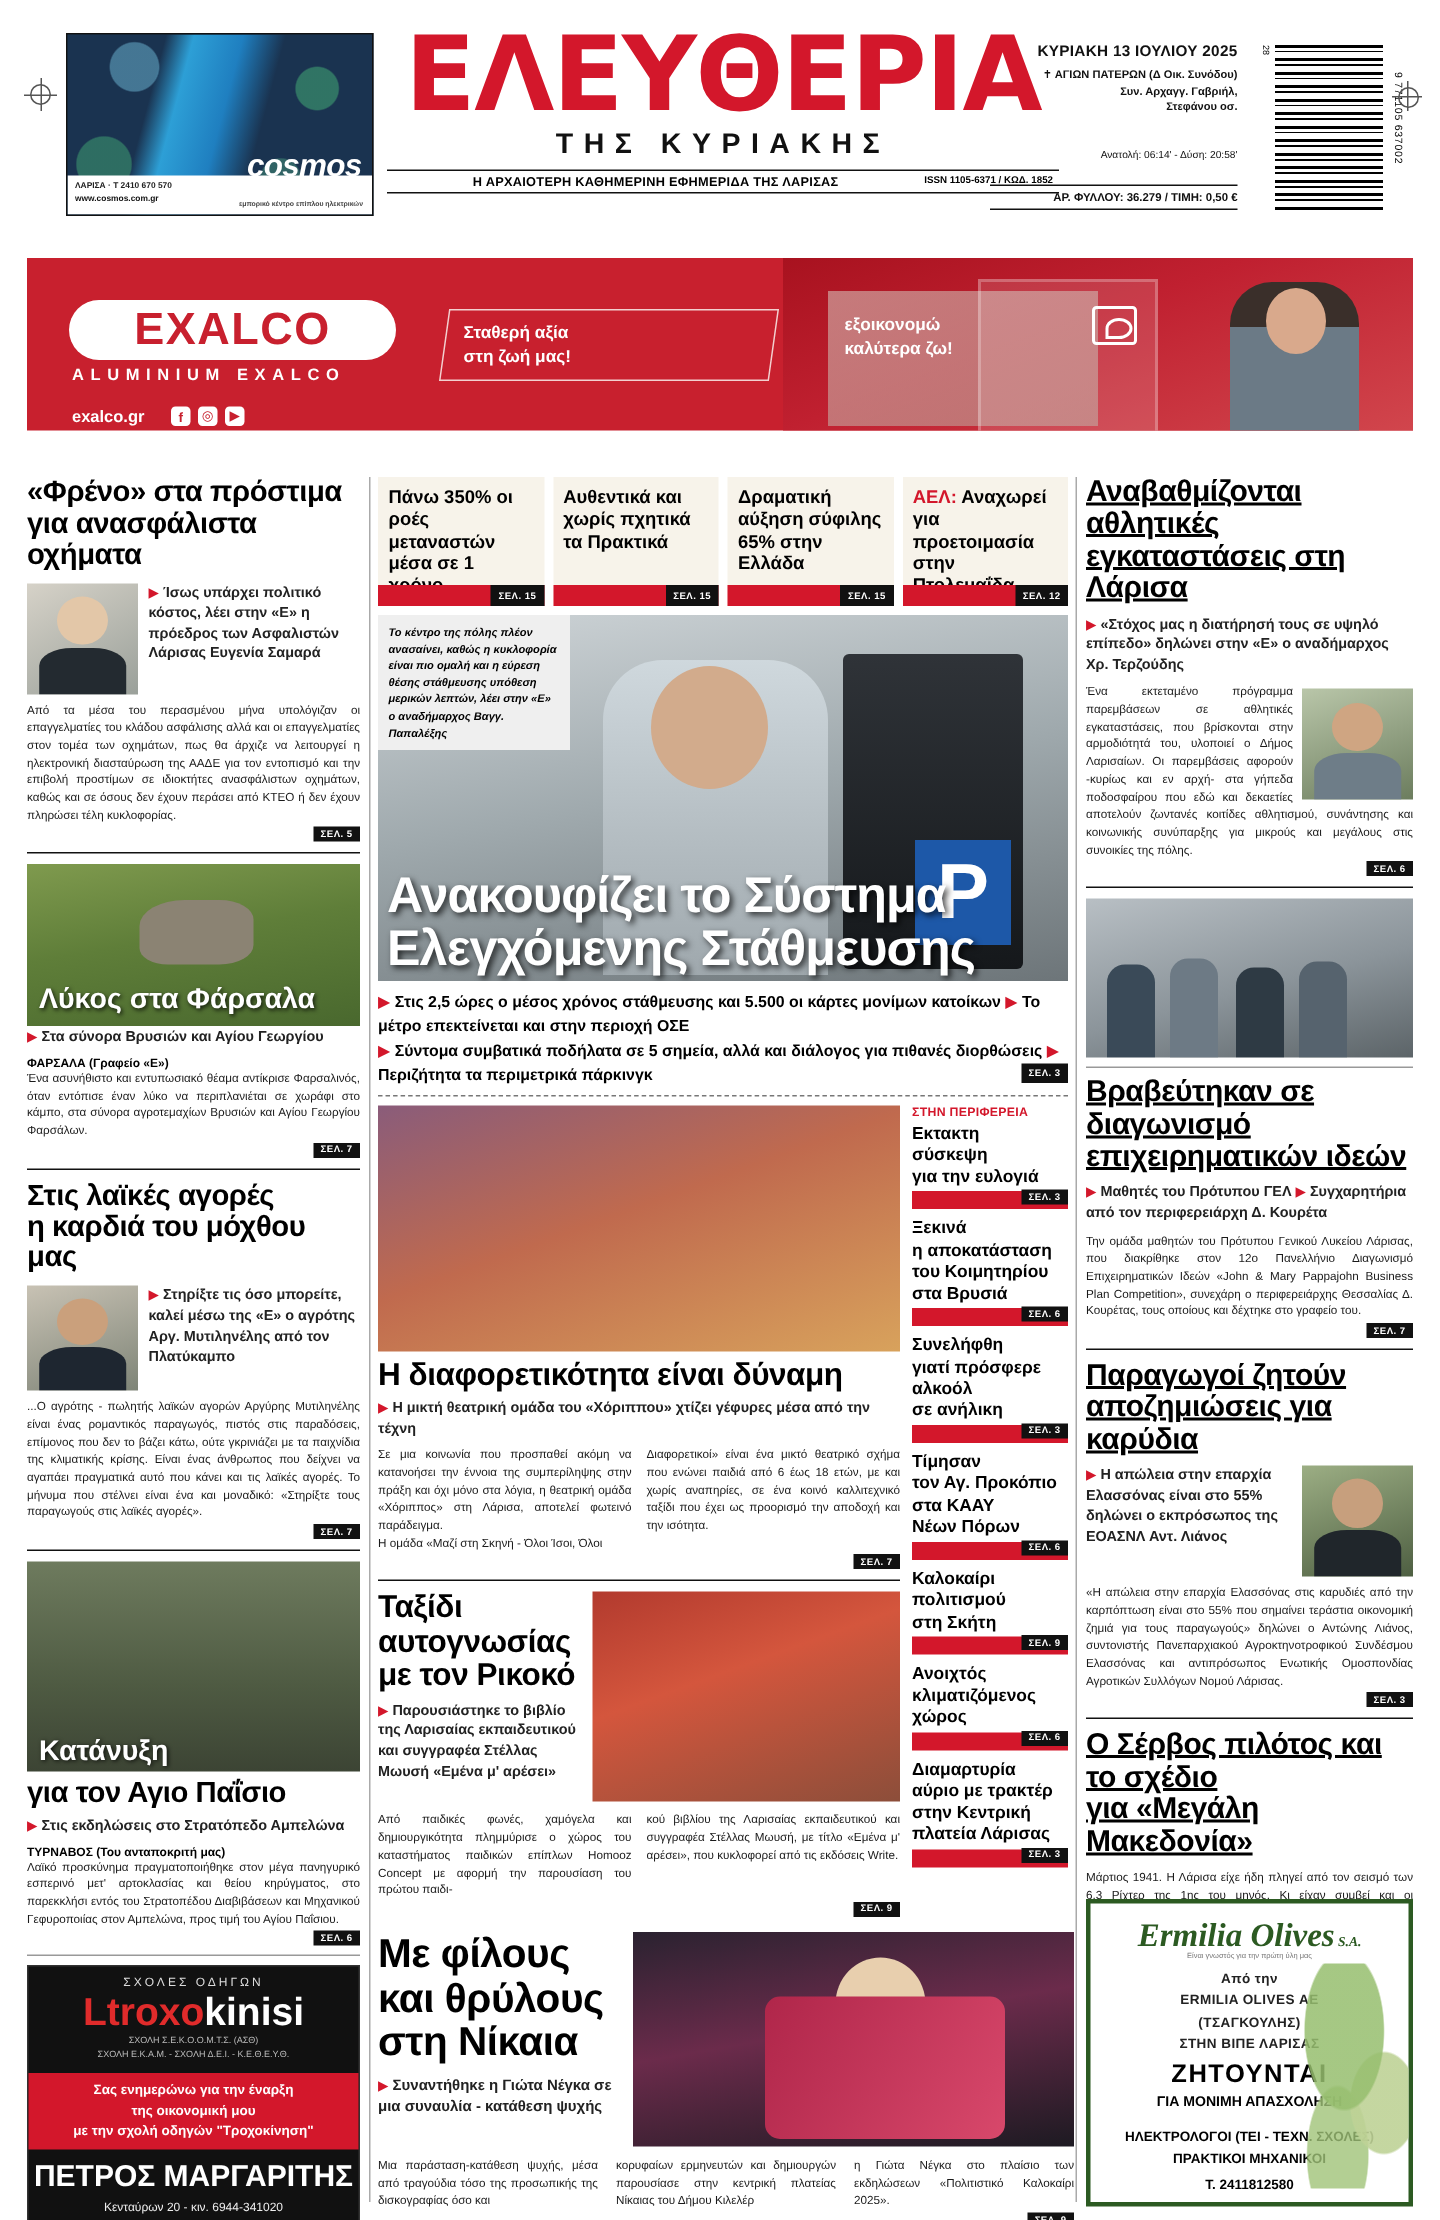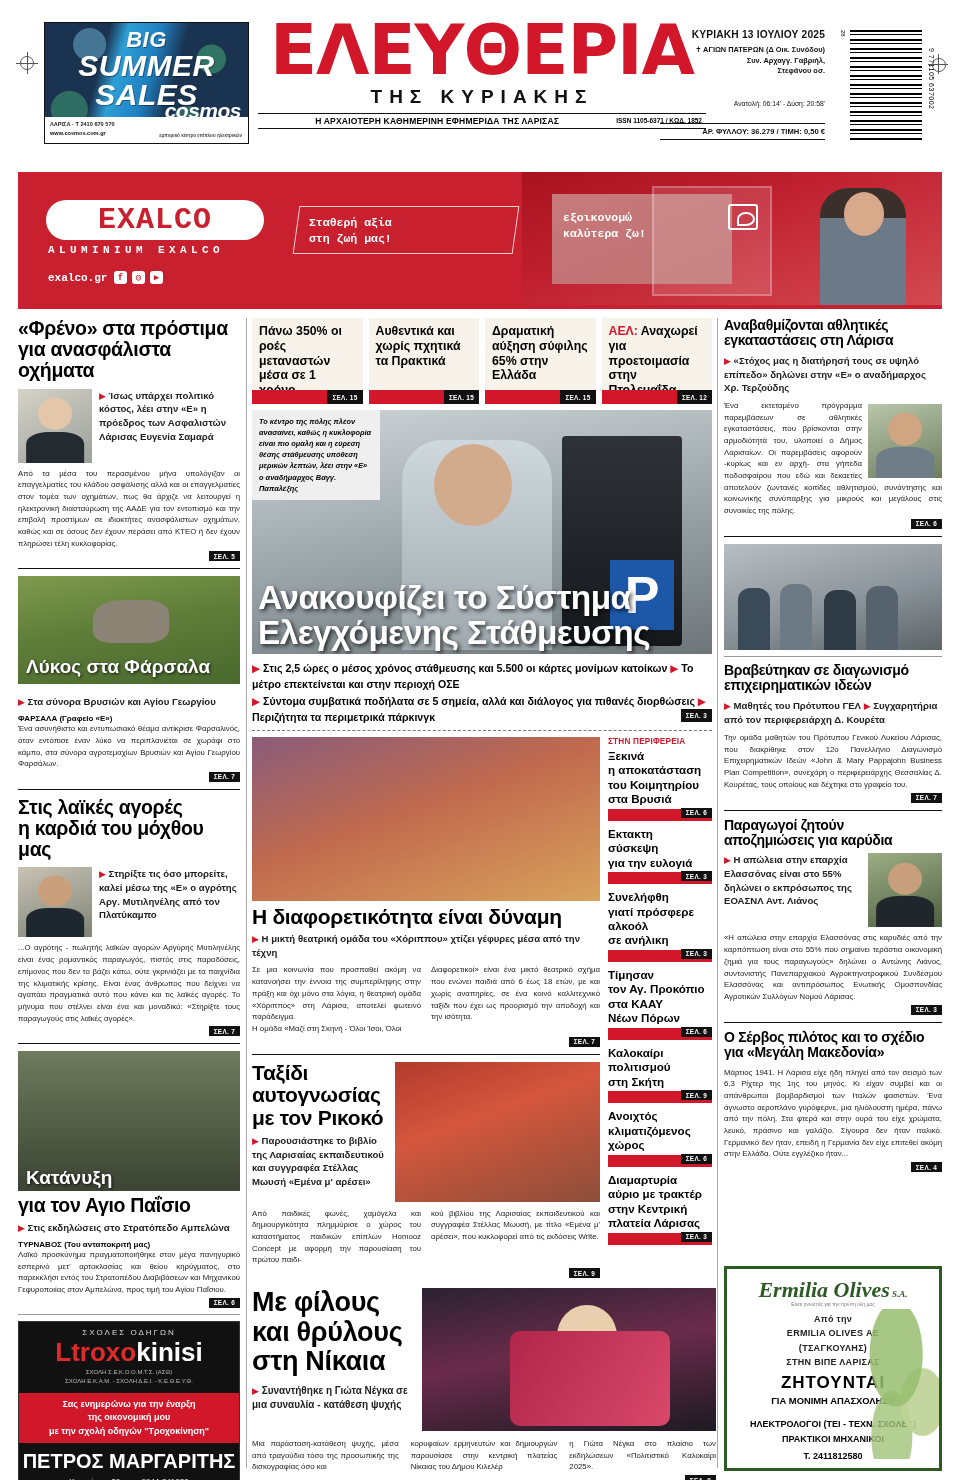--- a/index.html
+++ b/index.html
@@ -65,22 +65,22 @@
   .dateblock .issue { margin-top: 14px; border-top:1.4px solid #111; border-bottom:1.4px solid #111;
     padding: 2px 0; font-size: 7.6px; font-weight:700; }
   .barcode { position:absolute; right: 38px; top: 30px; width: 72px; height: 112px; }
   .barcode .bars { position:absolute; inset:0; background:
     repeating-linear-gradient(to bottom,#000 0 2px,#fff 2px 4px,#000 4px 5px,#fff 5px 9px); }
   .barcode .num { position:absolute; right:-13px; top:18px; font-size:7px; writing-mode: vertical-rl; letter-spacing:.5px;}
   .barcode .top { position:absolute; left:-10px; top:0; font-size:6px; writing-mode: vertical-rl;}
   .reg-mark2 { position:absolute; right:10px; top:52px; width:20px; height:20px; }
 
   
-  .exalco { position:absolute; left: 18px; top: 172px; width: 924px; height: 137px;
-    background:#c8202e; overflow:hidden;font-family:Liberation Mono, monospace; }
+  .exalco { position:absolute; left: 18px; top: 172px; width: 924px; height: 115px;
+    background:#c8202e; overflow:hidden; }
   .exalco-logo-box { position:absolute; left: 28px; top: 28px; width: 218px; height: 40px;
     background:#fff; border-radius: 20px; display:flex; align-items:center; justify-content:center; }
   .exalco-logo-box span { color:#c8202e; font-weight: 900; font-size: 30px; letter-spacing: 1px; }
   .exalco-alu { position:absolute; left: 30px; top: 72px; color:#fff; font-size: 11px;
     font-weight: 700; letter-spacing: 4.4px; }
   .exalco-url { position:absolute; left: 30px; top: 100px; color:#fff; font-size: 11px; font-weight:600; }
   .exalco-social { position:absolute; left: 96px; top: 99px; display:flex; gap:5px; }
   .soc { width:13px;height:13px;background:#fff;color:#c8202e;border-radius:3px;
     font-size:9px;display:flex;align-items:center;justify-content:center;font-weight:800;}
   .exalco-quote { position:absolute; left: 278px; top: 34px; width: 220px; height: 48px;
@@ -106,21 +106,21 @@
 
   
   .col { position:absolute; top: 318px; }
   .col-left { left: 18px; width: 222px; }
   .col-mid { left: 252px; width: 460px; }
   .col-right { left: 724px; width: 218px; }
   .vrule { position:absolute; top:318px; width:1px; background:#aaa; height:1150px; }
 
   h2.head { font-weight: 800; line-height: 1.07; letter-spacing:-.3px; }
   .h-lg { font-size: 19.5px; }
-  .h-md { font-size: 14px; }
+  .h-md { font-size: 20px; text-decoration: underline; }
   .kicker { font-size: 9.6px; line-height: 1.42; color:#222; font-weight:600; }
   .kicker .bul { color:#d3172b; font-size: 9px; }
   .body-t { font-size: 7.8px; line-height: 1.5; text-align: justify; color:#1a1a1a; }
   .dateline { font-size: 8px; font-weight: 800; }
   .sel { display:inline-block; background:#111; color:#fff; font-size: 6.4px; font-weight:800;
     padding: 1.5px 5px; letter-spacing:.3px; }
   .sel-row { display:flex; justify-content:flex-end; margin-top: 2px; }
   .hr { border-top: 1.5px solid #111; margin: 7px 0; }
   .hr-thin { border-top: 1px solid #999; margin: 6px 0; }
 
@@ -202,25 +202,20 @@
 <div class="page">
 
   <div class="masthead">
 
     <div class="reg-mark">
       <div class="reg-ring"></div>
     </div>
 
     <div class="cosmos-ad">
       <div class="cosmos-bg"></div>
-      <div class="cosmos-txt">
-        <div class="l1">BIG</div>
-        <div class="l2">SUMMER</div>
-        <div class="l3">SALES</div>
-      </div>
       <div class="cosmos-logo">cosmos</div>
       <div class="cosmos-foot">
         <div>ΛΑΡΙΣΑ · Τ 2410 670 570</div>
         <div class="ln2">www.cosmos.com.gr</div>
         <div class="cosmos-sub">εμπορικό κέντρο επίπλου ηλεκτρικών</div>
       </div>
     </div>
 
     <div class="title-block">
       <div class="title-main">ΕΛΕΥΘΕΡΙΑ</div>
@@ -302,21 +297,21 @@
         </div>
     </div>
 
     <div class="hr"></div>
 
     <div>
       <div class="photo photo-wolf" style="height:108px;">
         <div class="w"></div>
         <div class="ovl-title">Λύκος στα Φάρσαλα</div>
       </div>
-      <div class="kicker" style="margin-top:11px;">
+      <div class="kicker" style="margin-top:1px;">
         <span class="bul">▶</span>
         <span>Στα σύνορα Βρυσιών και Αγίου Γεωργίου</span>
       </div>
       <div class="dateline" style="margin-top:5px;">ΦΑΡΣΑΛΑ (Γραφείο «Ε»)</div>
       <div class="body-t">Ένα ασυνήθιστο και εντυπωσιακό θέαμα αντίκρισε Φαρσαλινός, όταν εντόπισε έναν λύκο να περιπλανιέται σε χωράφι στο κάμπο, στα σύνορα αγροτεμαχίων Βρυσιών και Αγίου Γεωργίου Φαρσάλων.</div>
       <div class="sel-row">
           <span class="sel">ΣΕΛ. 7</span>
         </div>
     </div>
 
@@ -475,34 +470,34 @@
           </div>
           <div class="sel-row">
               <span class="sel">ΣΕΛ. 9</span>
             </div>
         </div>
       </div>
 
       <div class="peri">
         <div class="peri-title">ΣΤΗΝ ΠΕΡΙΦΕΡΕΙΑ</div>
         <div>
+          <div class="peri-item" style="white-space:pre-line">Εκτακτη
+σύσκεψη
+για την ευλογιά</div>
+          <div class="peri-bar">
+              <span class="sel">ΣΕΛ. 3</span>
+            </div>
+        </div>
+        <div>
           <div class="peri-item" style="white-space:pre-line">Ξεκινά
 η αποκατάσταση
 του Κοιμητηρίου
 στα Βρυσιά</div>
           <div class="peri-bar">
               <span class="sel">ΣΕΛ. 6</span>
-            </div>
-        </div>
-        <div>
-          <div class="peri-item" style="white-space:pre-line">Εκτακτη
-σύσκεψη
-για την ευλογιά</div>
-          <div class="peri-bar">
-              <span class="sel">ΣΕΛ. 3</span>
             </div>
         </div>
         <div>
           <div class="peri-item" style="white-space:pre-line">Συνελήφθη
 γιατί πρόσφερε
 αλκοόλ
 σε ανήλικη</div>
           <div class="peri-bar">
               <span class="sel">ΣΕΛ. 3</span>
             </div>

